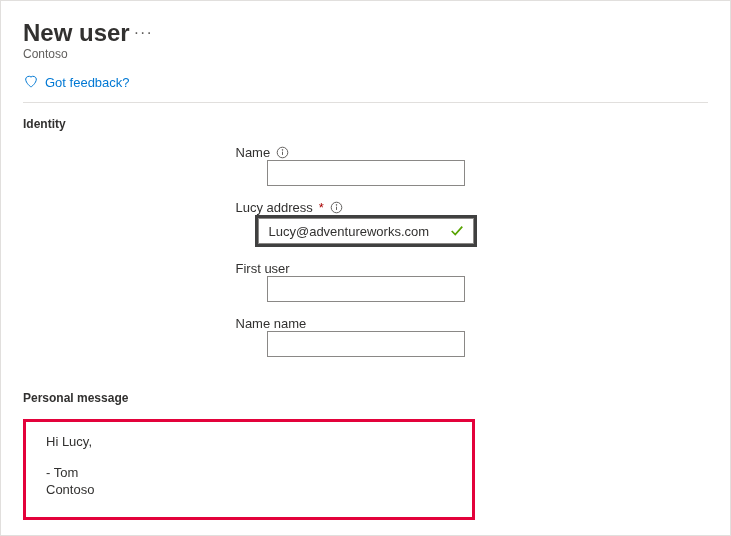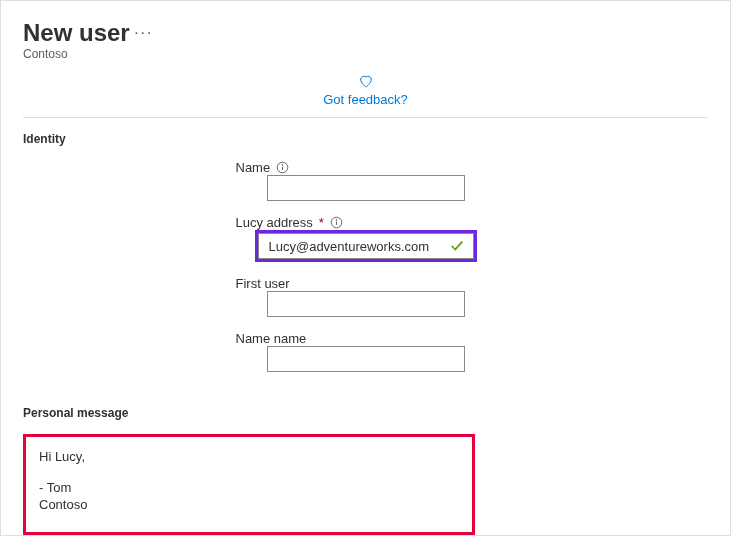--- a/index.html
+++ b/index.html
@@ -40,26 +40,26 @@
       letter-spacing: 1px;
     }
     .subtitle {
       font-size: 12px;
       color: #605e5c;
       margin-top: 0px;
     }
     .feedback-row {
       display: flex;
       align-items: center;
+      gap: 6px;
       margin-top: 12px;
       margin-bottom: 10px;
       color: #0078d4;
       font-size: 13px;
       cursor: pointer;
-      flex-direction: column;
     }
     .heart-icon {
       width: 16px;
       height: 16px;
       stroke: #0078d4;
       fill: none;
       stroke-width: 1.5;
     }
     .divider {
       border: none;
@@ -109,21 +109,21 @@
       width: 100%;
       height: 26px;
       border: 1px solid #8a8886;
       padding: 3px 10px;
       font-size: 13px;
       font-family: inherit;
       color: #323130;
       outline: none;
     }
     .highlighted-wrap {
-      border: 3px solid #6d28d9;
+      border: 3px solid #404040;
       padding: 0;
     }
     .highlighted-wrap .text-input {
       border: 1px solid #8a8886;
       padding-right: 28px;
     }
     .check-icon {
       position: absolute;
       right: 10px;
       top: 50%;
@@ -134,21 +134,21 @@
     .check-icon svg {
       stroke: #57a300;
       fill: none;
       stroke-width: 2;
     }
     .personal-section {
       margin-top: 34px;
     }
     .message-box {
       border: 3px solid #e3023b;
-      padding: 12px 13px;
+      padding: 12px 20px;
       width: 452px;
       margin-top: 14px;
       font-size: 13px;
       color: #323130;
       line-height: 1.3;
     }
     .message-box p {
       margin-bottom: 14px;
     }
     .message-box p:last-child {

